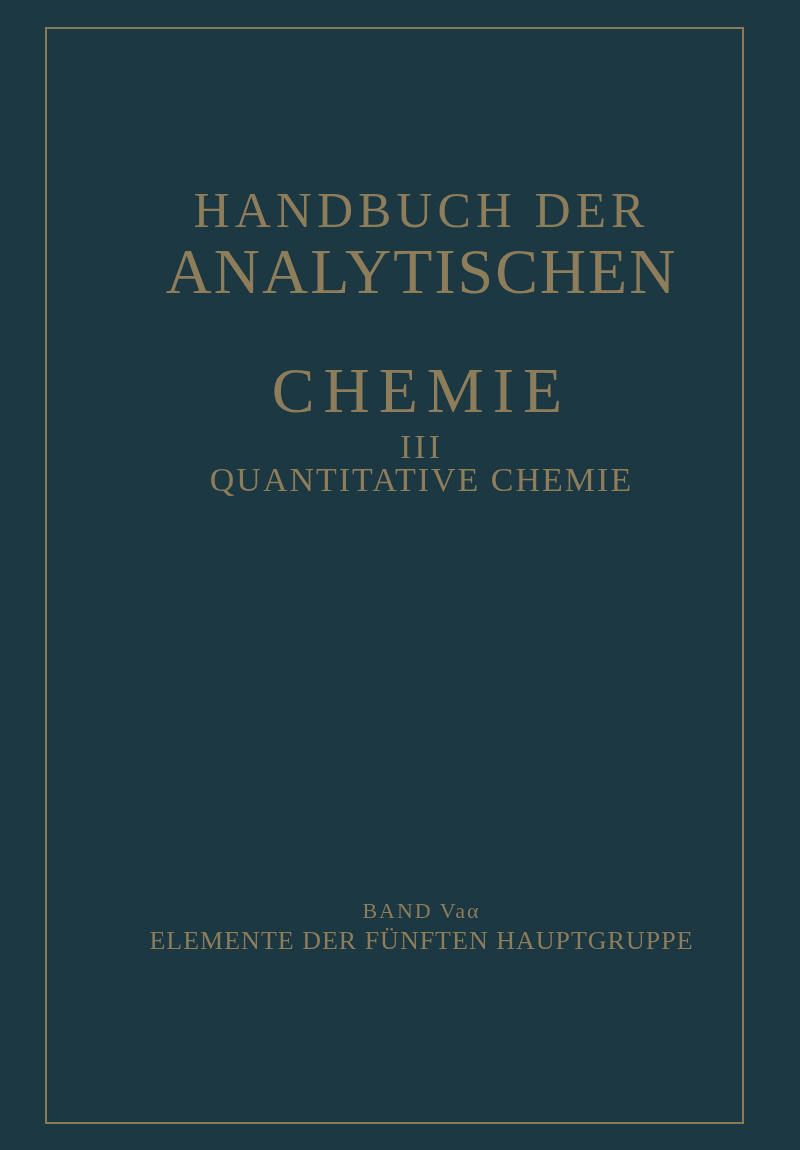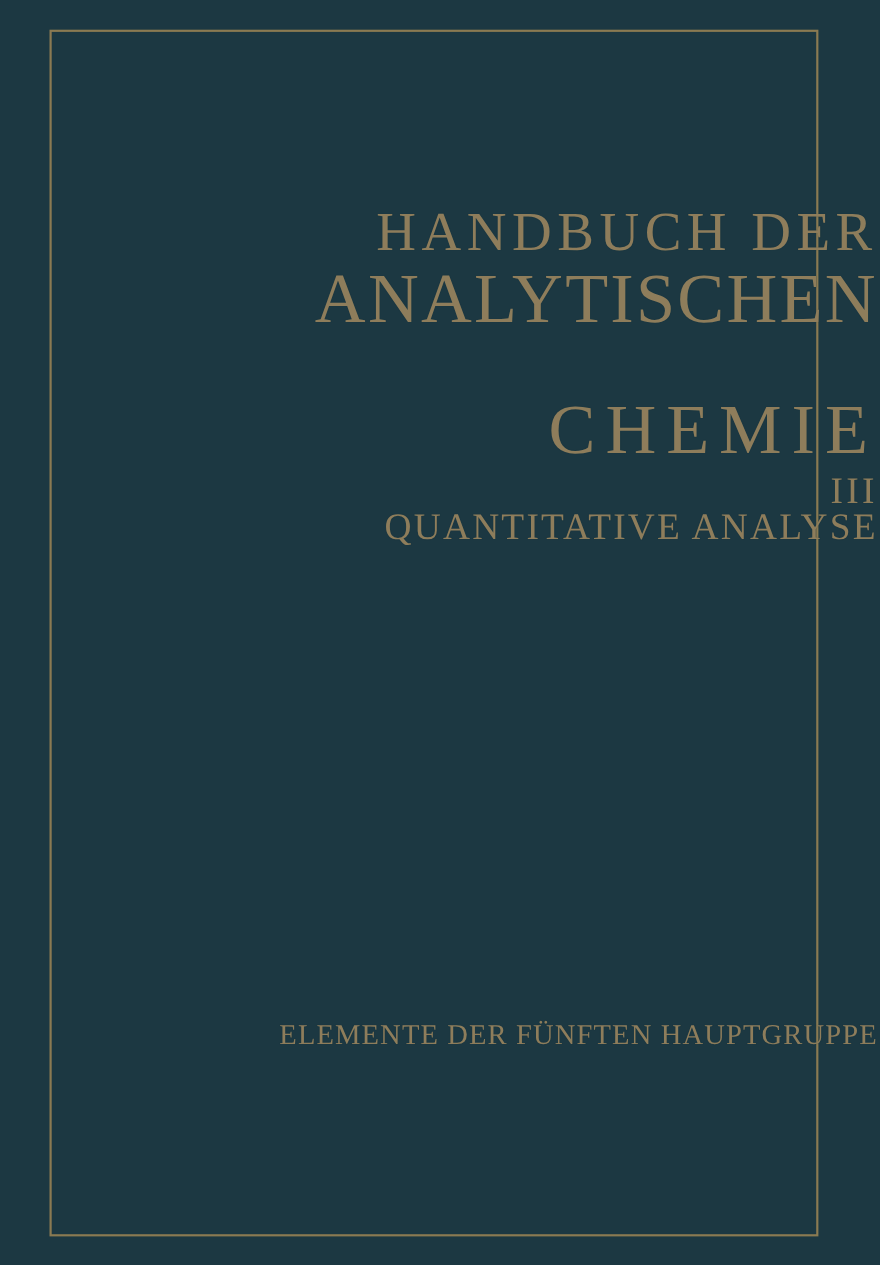--- a/index.html
+++ b/index.html
@@ -27,21 +27,21 @@
     left: 45px;
     top: 27px;
     width: 699px;
     height: 1097px;
     border: 2px solid var(--frame);
   }
   .line {
     position: absolute;
     left: 45px;
     width: 753px;
-    text-align: right;
+    text-align: center;
     line-height: 1;
     white-space: nowrap;
     color: var(--text);
     
     text-shadow: 0 0 1px rgba(28,56,66,0.35);
   }
   .title-1 { top: 185px; font-size: 50px; letter-spacing: 5px; }
   .title-2 { top: 240px; font-size: 64px; letter-spacing: 2px; }
   .title-3 { top: 311px; font-size: 64px; letter-spacing: 9px; margin-top: 48px; }
   .roman   { top: 430px; font-size: 34px; letter-spacing: 3px; }
@@ -58,19 +58,20 @@
   <div class="frame"></div>
 
   <div class="line title-1">HANDBUCH DER</div>
 
   <div class="line title-2">ANALYTISCHEN</div>
 
   <div class="line title-3">CHEMIE</div>
 
   <div class="line roman">III</div>
 
-  <div class="line series">QUANTITATIVE ANALYSE</div>
+  <div class="line series">QUANTITATIVE CHEMIE</div>
 
+  <div class="line band">BAND Vaα</div>
 
   <div class="line volume">ELEMENTE DER FÜNFTEN HAUPTGRUPPE</div>
 
 
 </div>
 
 </body></html>

